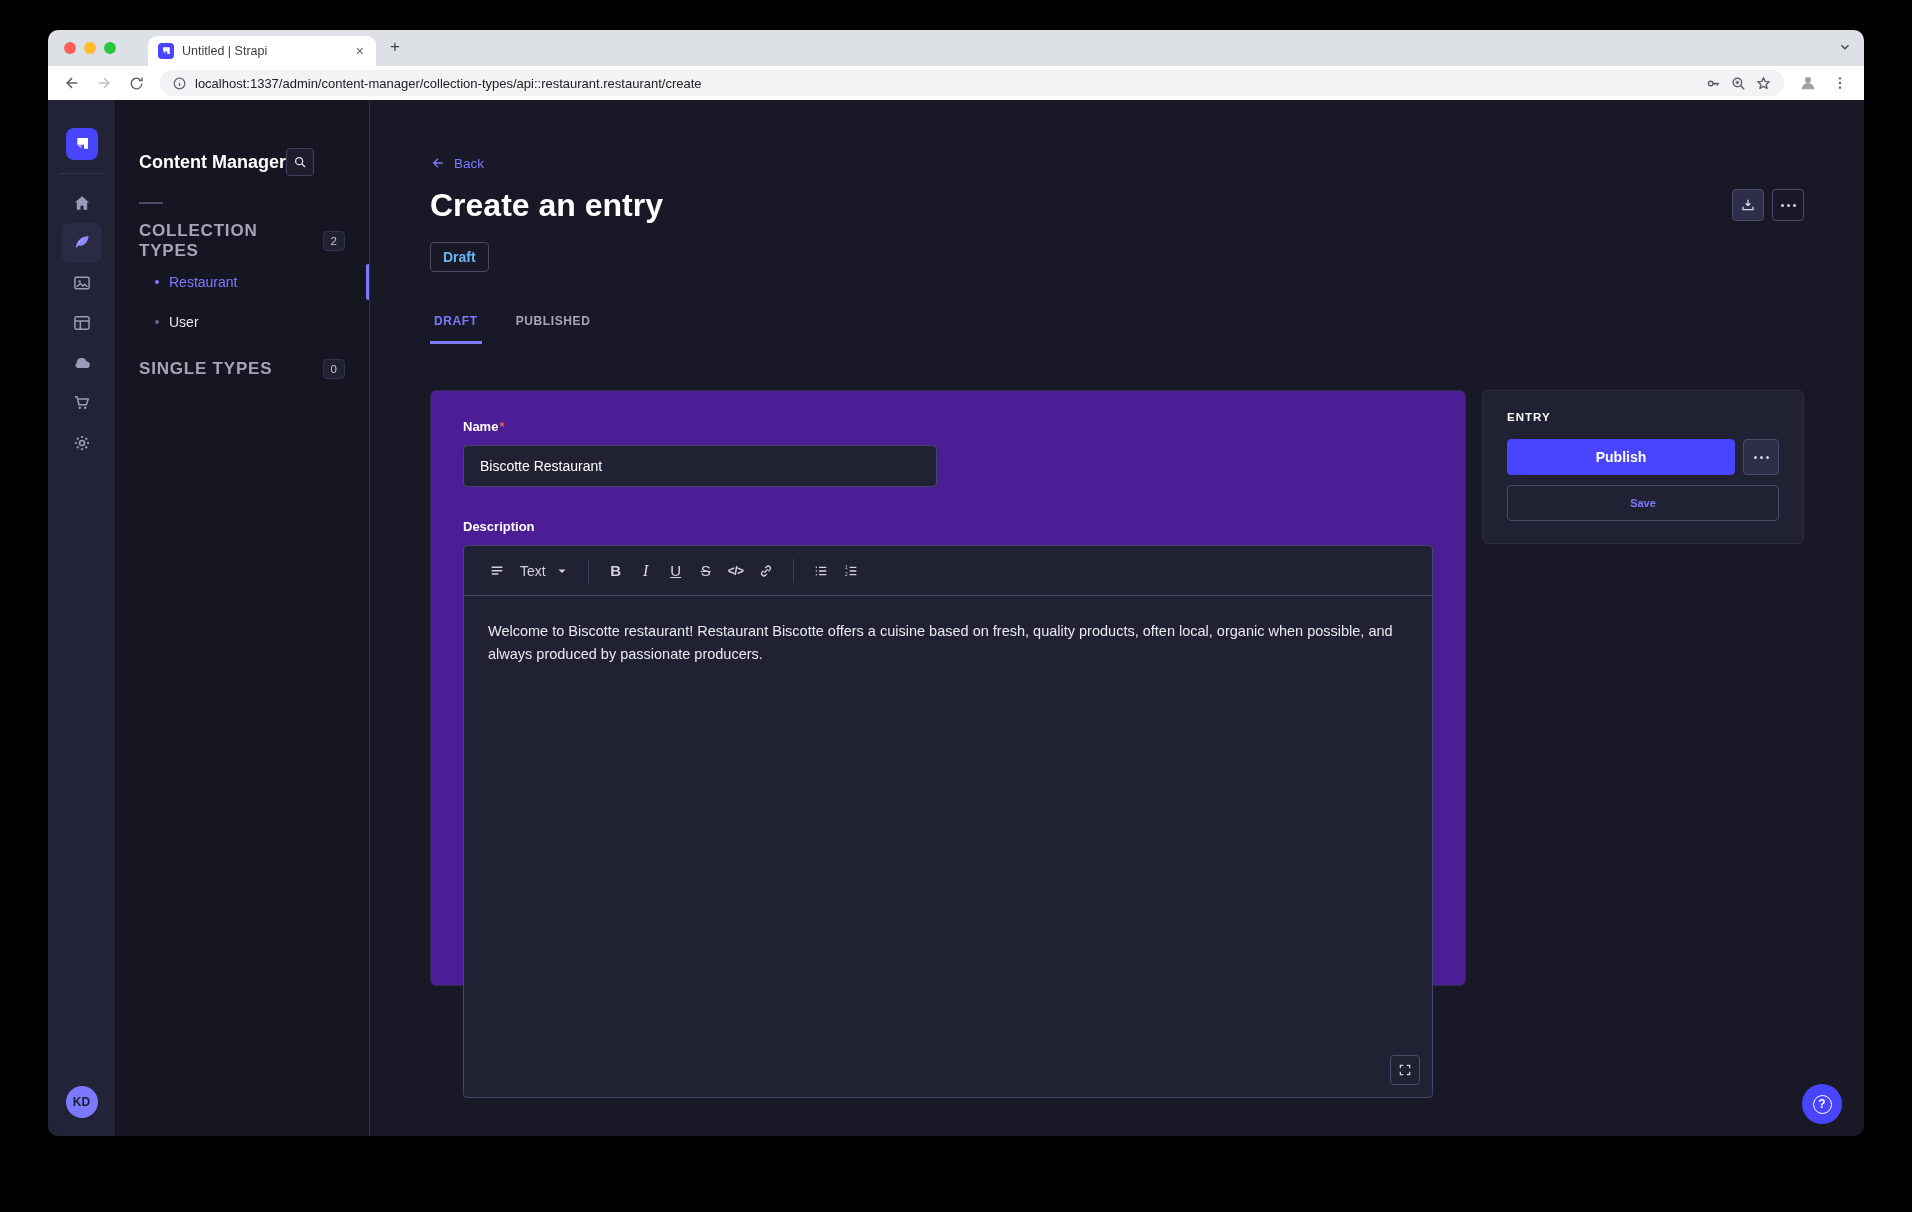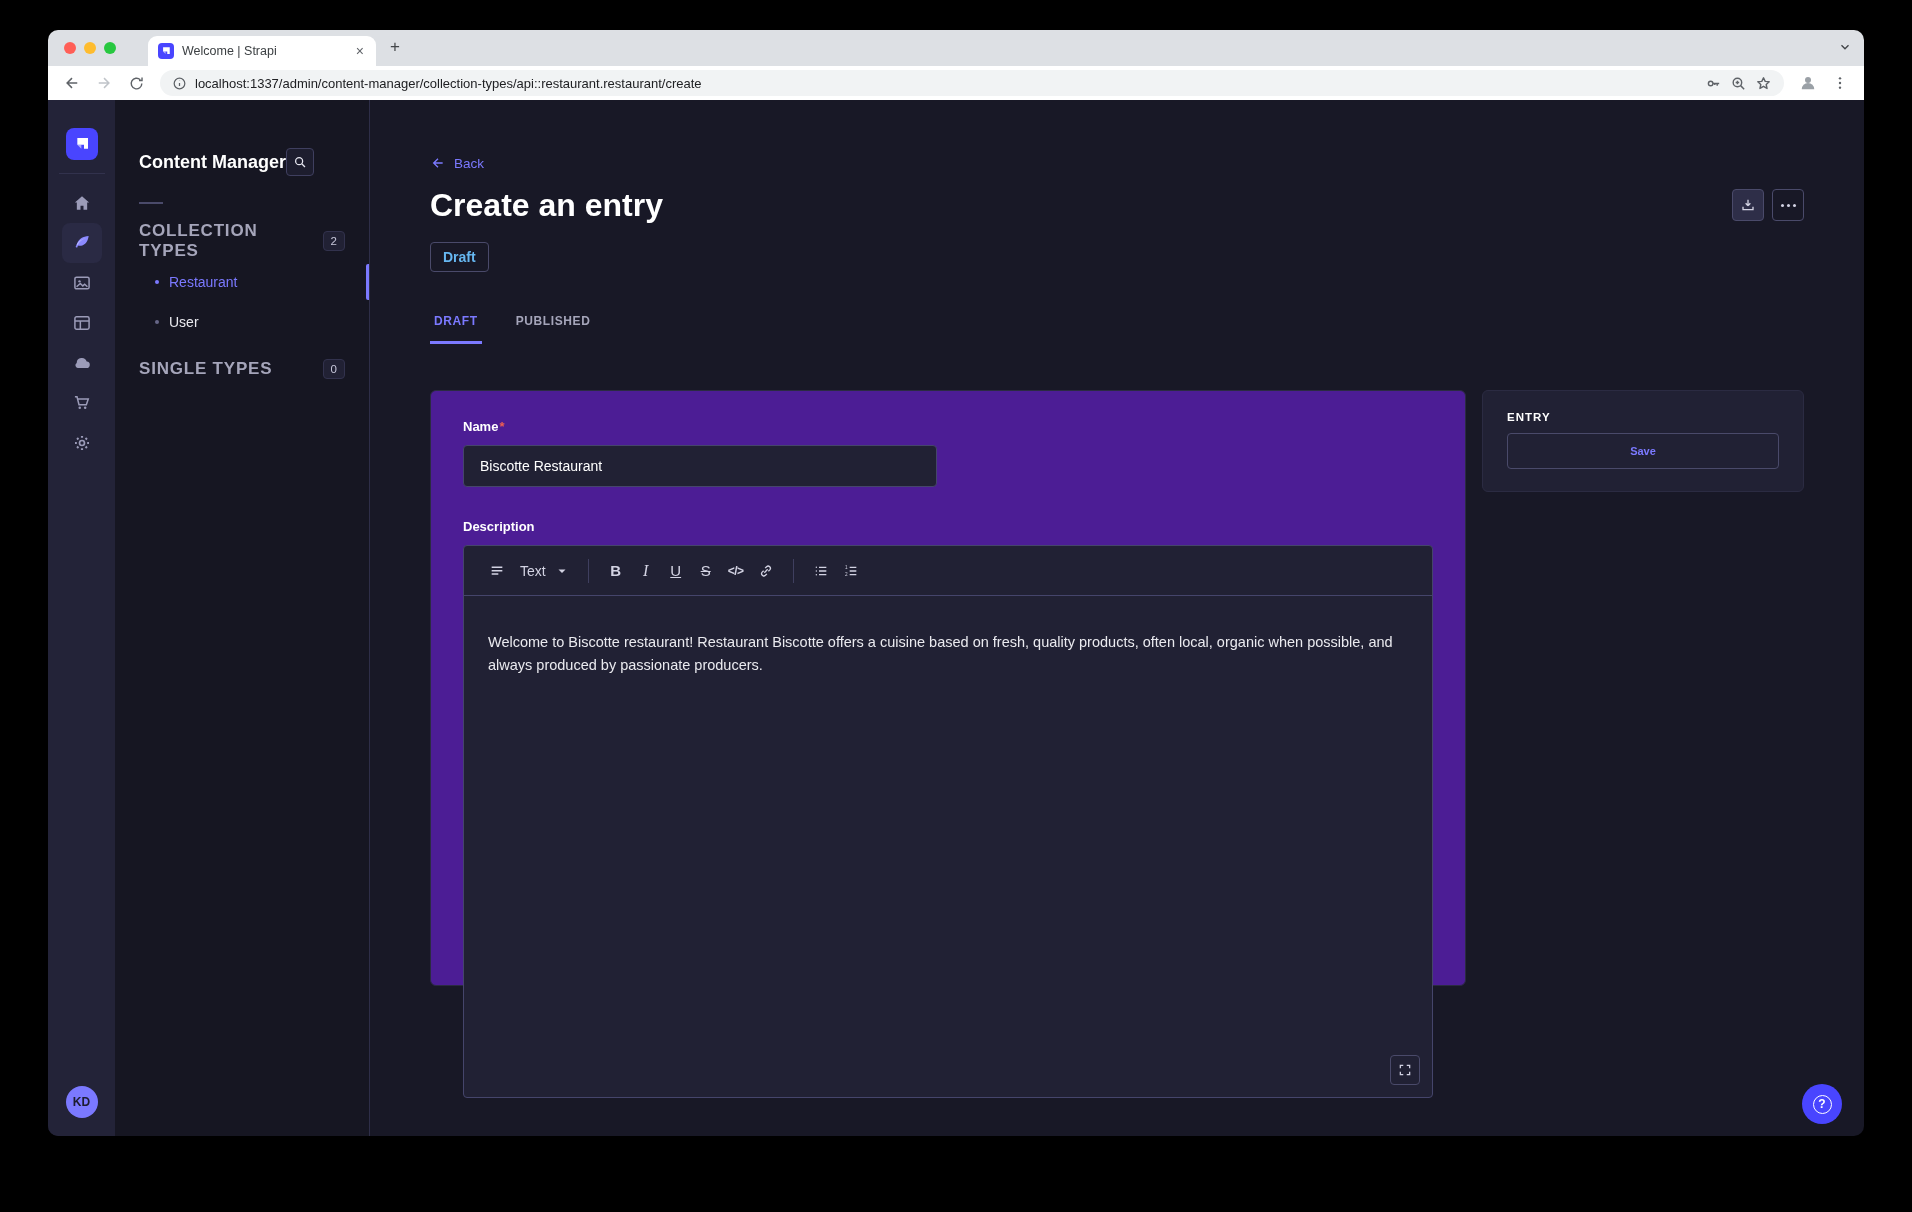--- a/index.html
+++ b/index.html
@@ -67,21 +67,21 @@
   .tab-item { font-size:12px; font-weight:bold; letter-spacing:.6px; color:#a5a5ba; padding:0 4px 13px; }
   .tab-item.active { color:#7b79ff; border-bottom:3px solid #7b79ff; }
 
   .content-row { display:flex; gap:16px; margin-top:46px; align-items:flex-start; }
   .form-card { flex:1; height:596px; background:#4c1d95; border:1px solid #2b2b42; border-radius:6px; padding:26px 32px 24px; min-width:0; }
   .field-label { font-size:13px; font-weight:bold; color:#ffffff; }
   .req { color:#ee5e52; margin-left:1px; }
   .text-input { display:block; margin-top:10px; width:474px; height:42px; background:#212134; border:1px solid #45456b; border-radius:4px;
     color:#ffffff; font-size:14px; padding:0 16px; font-family:"Liberation Sans", sans-serif; outline:none; }
   .desc-block { margin-top:30px; }
-  .editor { margin-top:10px; height:553px; border:1px solid #45456b; border-radius:4px; background:#212134; display:flex; flex-direction:column; position:relative;gap:11px; }
+  .editor { margin-top:10px; height:553px; border:1px solid #45456b; border-radius:4px; background:#212134; display:flex; flex-direction:column; position:relative; }
   .editor-toolbar { height:50px; border-bottom:1px solid #45456b; display:flex; align-items:center; padding:0 18px; flex:none; }
   .tb-btn { min-width:30px; height:30px; display:grid; place-items:center; color:#d3d3e3; border-radius:4px; padding:0 4px; }
   .tb-bold { font-weight:bold; font-size:15px; }
   .tb-italic { font-family:"Liberation Serif", serif; font-style:italic; font-size:16px; }
   .tb-underline { text-decoration:underline; font-size:15px; }
   .tb-strike { text-decoration:line-through; font-size:15px; }
   .tb-code { font-size:12px; font-weight:bold; letter-spacing:-.5px; }
   .tb-select { display:flex; align-items:center; gap:10px; color:#d3d3e3; font-size:14px; padding:0 8px; height:30px; }
   .tb-sep { width:1px; height:24px; background:#3f3f5f; margin:0 12px; }
   .editor-content { flex:1; padding:24px; color:#eaeaef; font-size:14.5px; line-height:1.62; }
@@ -115,21 +115,21 @@
       <span class="light yellow"></span>
       <span class="light green"></span>
     </div>
     <div class="tab">
       <span class="favicon">
         <svg width="10" height="10" viewBox="0 0 24 24">
             <path fill="#fff" d="M5 3h16v16h-6v-6H5z"></path>
             <path fill="#fff" opacity=".6" d="M5 13h6v6z"></path>
           </svg>
       </span>
-      <span class="tab-title">Welcome | Strapi</span>
+      <span class="tab-title">Untitled | Strapi</span>
       <span class="tab-close">×</span>
     </div>
     <span class="newtab">+</span>
     <span class="strip-chevron">
       <svg width="14" height="14" viewBox="0 0 24 24" fill="none" stroke="#44474a" stroke-width="2.4">
           <path d="M6 9l6 6 6-6"></path>
         </svg>
     </span>
   </div>
 
@@ -373,20 +373,30 @@
                 <svg width="14" height="14" viewBox="0 0 24 24" fill="none" stroke="#d3d3e3" stroke-width="2.2">
                     <path d="M4 9V4h5M15 4h5v5M20 15v5h-5M9 20H4v-5"></path>
                   </svg>
               </span>
             </div>
           </div>
         </div>
 
         <div class="entry-panel">
           <div class="entry-title">ENTRY</div>
+          <div class="publish-row">
+            <button class="publish-btn">Publish</button>
+            <span class="more-sm">
+              <span class="dots3">
+                  <i></i>
+                  <i></i>
+                  <i></i>
+                </span>
+            </span>
+          </div>
           <button class="save-btn">Save</button>
         </div>
       </div>
 
     </div>
 
     <div class="help-fab">
       <span class="help-q">?</span>
     </div>
 

